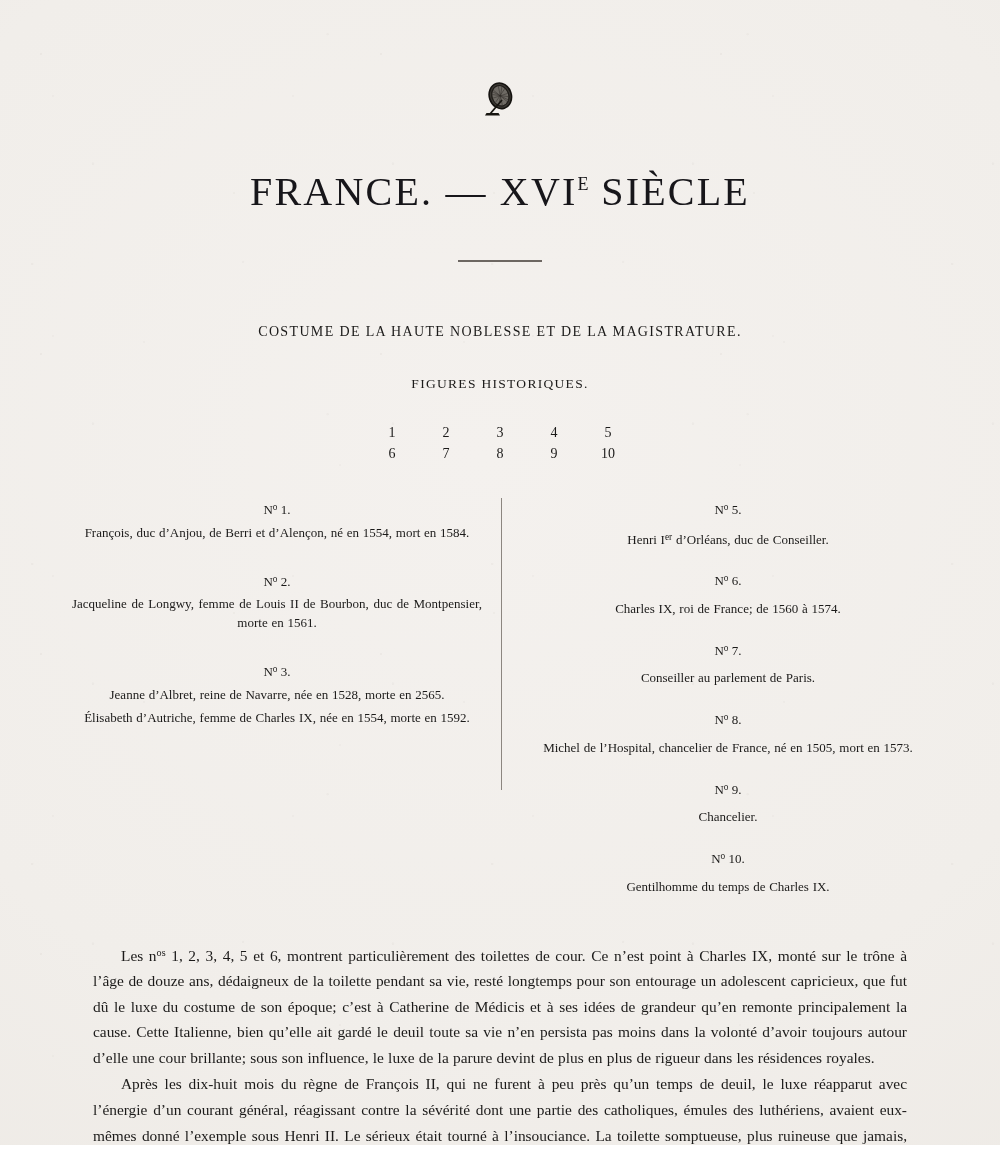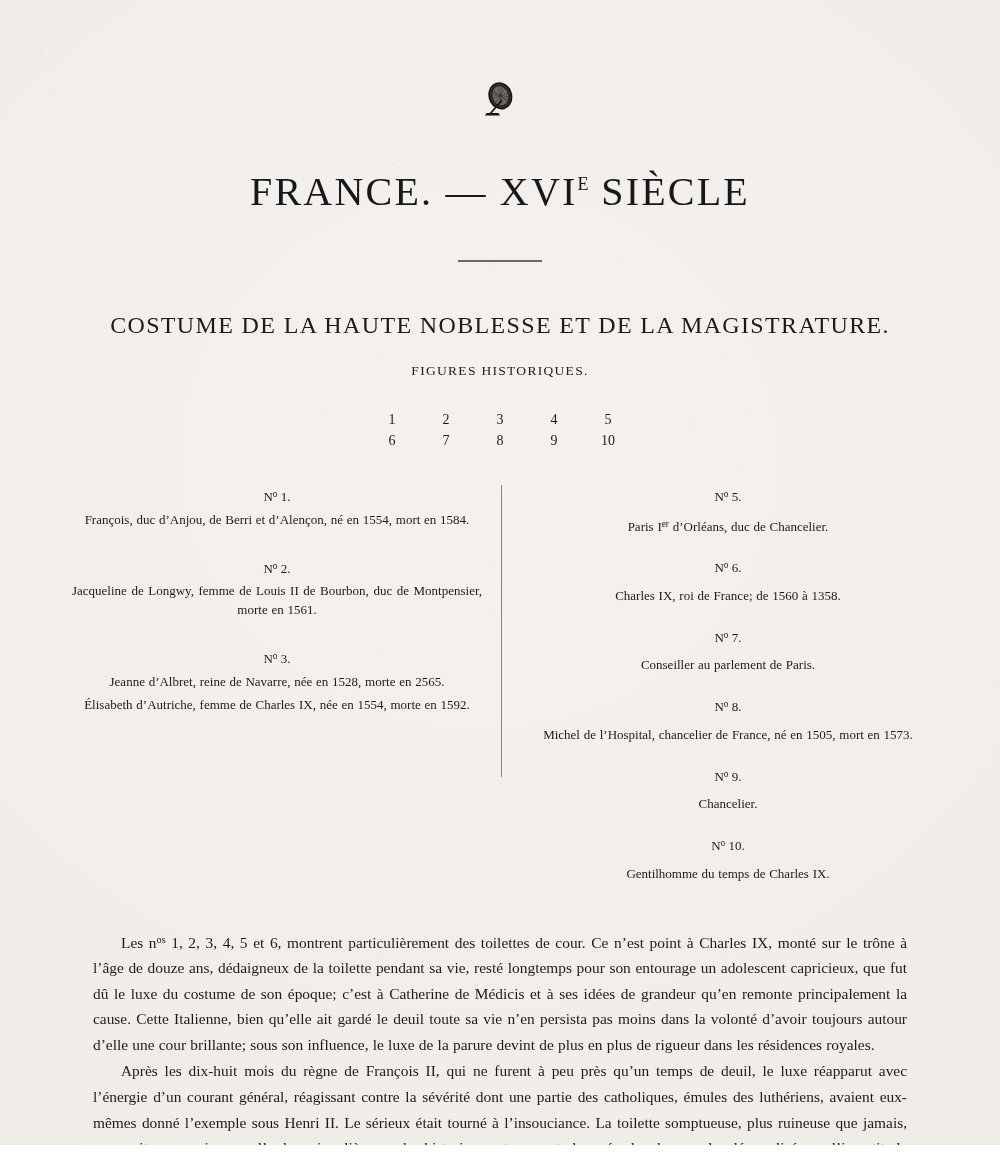--- a/index.html
+++ b/index.html
@@ -82,23 +82,23 @@
     width: 84px;
     height: 0;
     border: 0;
     border-top: 2px solid #6d6762;
     margin: 0;
   }
 
   
   .subtitle {
     text-align: center;
-    margin: 0;
+    margin: 12px;
     padding-top: 46px;
-    font-size: 24px;
+    font-size: 14px;
     letter-spacing: 1.35px;
     font-weight: normal;
     color: #1b1a19;
   }
   .figures-line {
     text-align: center;
     margin: 0;
     padding-top: 24px;
     font-size: 13.5px;
     letter-spacing: 1.3px;
@@ -265,26 +265,26 @@
         <div class="entry">
           <p class="entry-desc">Élisabeth d’Autriche, femme de Charles IX, née en 1554, morte en 1592.</p>
         </div>
 
       </div>
 
       <div class="key-col right">
 
         <div class="entry">
           <p class="entry-no"><span>N</span><sup>o</sup><span> 5.</span></p>
-          <p class="entry-desc"><span>Paris I</span><sup>er</sup><span> d’Orléans, duc de Chancelier.</span></p>
+          <p class="entry-desc"><span>Henri I</span><sup>er</sup><span> d’Orléans, duc de Conseiller.</span></p>
         </div>
 
         <div class="entry">
           <p class="entry-no"><span>N</span><sup>o</sup><span> 6.</span></p>
-          <p class="entry-desc">Charles IX, roi de France; de 1560 à 1358.</p>
+          <p class="entry-desc">Charles IX, roi de France; de 1560 à 1574.</p>
         </div>
 
         <div class="entry">
           <p class="entry-no"><span>N</span><sup>o</sup><span> 7.</span></p>
           <p class="entry-desc">Conseiller au parlement de Paris.</p>
         </div>
 
         <div class="entry">
           <p class="entry-no"><span>N</span><sup>o</sup><span> 8.</span></p>
           <p class="entry-desc">Michel de l’Hospital, chancelier de France, né en 1505, mort en 1573.</p>

